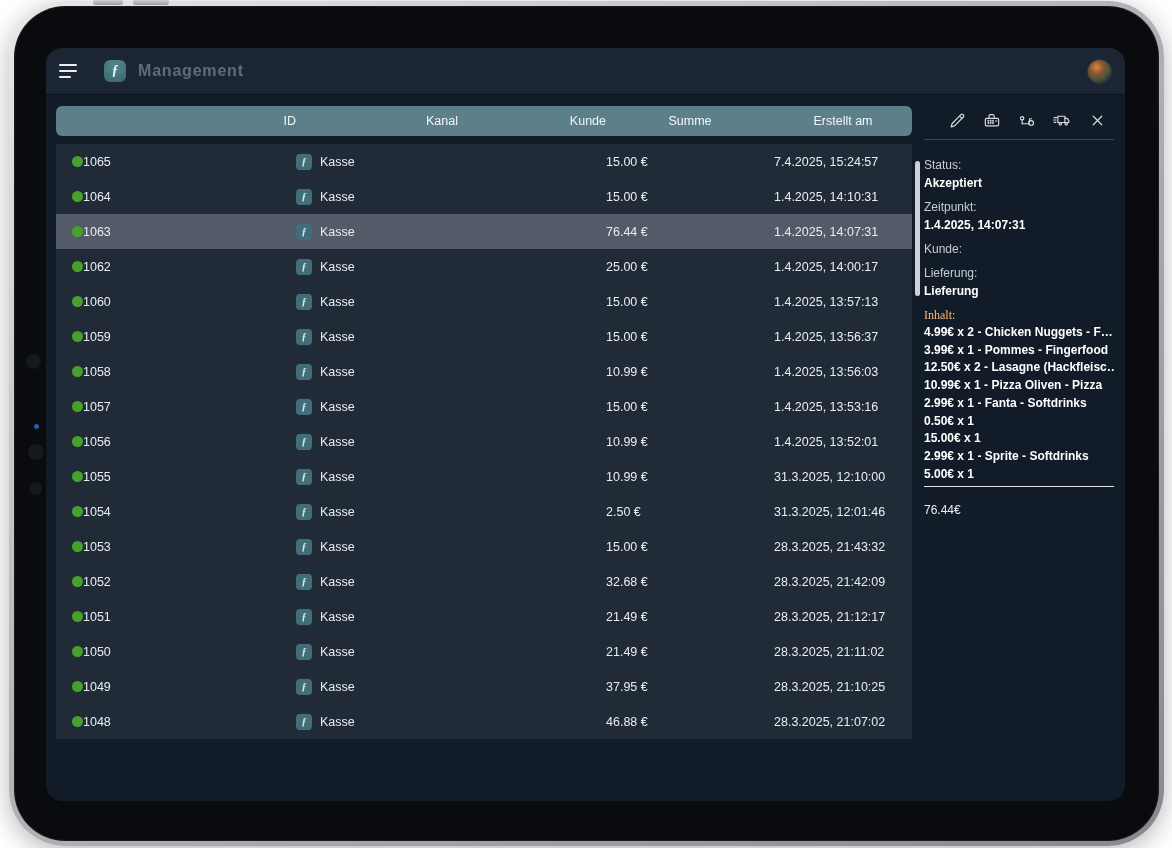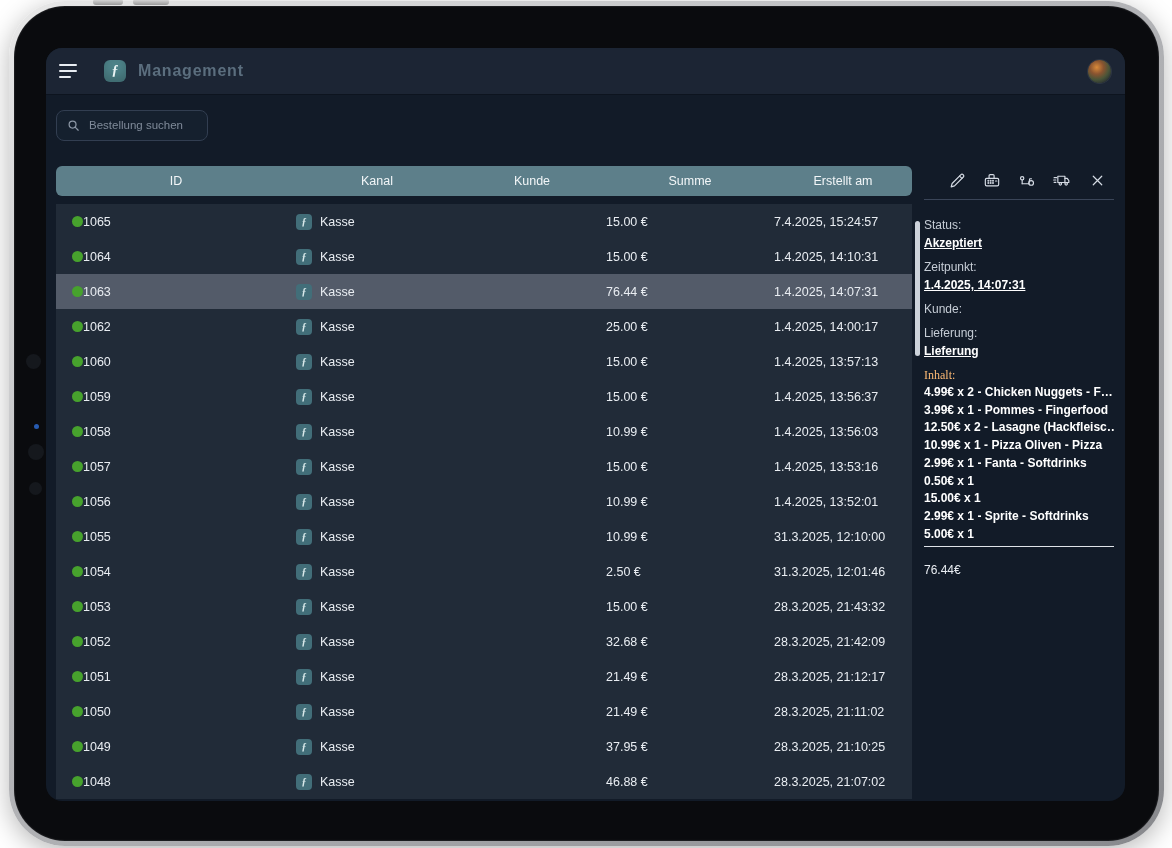--- a/index.html
+++ b/index.html
@@ -56,21 +56,21 @@
     color:#aeb8c4;font-size:11.5px;font-family:"Liberation Sans",sans-serif;}
   .search-box input::placeholder{color:#7f8a99;}
 
   
   .main{display:flex;gap:12px;padding:11px 11px 0 10px;height:645px;}
   .table-area{width:856px;position:relative;}
   .thead{height:30px;background:var(--table-header-bg);border-radius:6px;display:grid;
     grid-template-columns:240px 162px 148px 168px 1fr;align-items:center;
     font-size:12.5px;color:#f2f6f8;}
   .th{cursor:pointer;}
-  .th.left{padding-left:0;text-align:center;}
+  .th.left{padding-left:0;text-align:right;}
   .th.center{text-align:center;}
   .tbody{margin-top:8px;height:595px;background:var(--row-bg);overflow:hidden;}
   .row{height:35px;display:grid;grid-template-columns:240px 162px 148px 168px 1fr;align-items:center;
     font-size:12.5px;color:var(--text-main);cursor:pointer;}
   .row.selected{background:var(--selected-row-bg);}
   .cell-id{display:flex;align-items:center;padding-left:16px;}
   .dot{width:11px;height:11px;border-radius:50%;background:var(--status-green);flex:none;}
   .cell-kanal{display:flex;align-items:center;gap:8px;}
   .kasse-badge{width:16px;height:16px;border-radius:4px;background:var(--badge-teal);flex:none;
     display:flex;align-items:center;justify-content:center;color:#d8e8ea;font-size:10px;
@@ -81,21 +81,21 @@
 
   
   .panel{width:190px;font-size:12px;color:var(--text-dim);}
   .panel-toolbar{height:28px;display:flex;align-items:center;justify-content:space-between;
     padding:0 6px 0 22px;}
   .tool-icon{width:22px;height:22px;display:flex;align-items:center;justify-content:center;cursor:pointer;}
   .panel-divider{border-bottom:1px solid #3a4558;margin-top:5px;}
   .detail-fields{margin-top:16px;}
   .field{margin-bottom:6px;}
   .field .lbl{line-height:18px;color:#c6cdd6;}
-  .field .val{line-height:18px;color:#fff;font-weight:700;text-decoration:underline;}
+  .field .val{line-height:18px;color:#fff;font-weight:700;}
   .inhalt-label{line-height:18px;color:#fdba74;font-family:Liberation Serif, serif;}
   .inhalt-items div{line-height:17.7px;color:#fff;font-weight:700;white-space:nowrap;overflow:hidden;}
   .total-line{margin-top:3px;border-top:1.5px solid #dfe3e9;padding-top:15px;line-height:17px;color:#e9edf2;}
   svg{display:block;}
 </style>
 </head>
 <body>
 
 <div class="stage">
   <div class="tablet">
@@ -113,29 +113,20 @@
           <div class="menu-btn">
               <i></i>
               <i></i>
               <i></i>
             </div>
           <div class="app-logo">ƒ</div>
           <div class="app-title">Management</div>
           <div class="avatar"></div>
         </div>
 
-        <div class="search-strip">
-          <div class="search-box">
-            <svg width="15" height="15" viewBox="0 0 24 24" fill="none" stroke="#8b96a5" stroke-width="2" stroke-linecap="round">
-              <circle cx="10.5" cy="10.5" r="5.5"></circle>
-                <path d="M15 15l4.5 4.5"></path>
-            </svg>
-            <input type="text" placeholder="Bestellung suchen" style="">
-          </div>
-        </div>
 
         <div class="main">
 
           <div class="table-area">
             <div class="thead">
               <div class="th left">ID</div>
               <div class="th left">Kanal</div>
               <div class="th left">Kunde</div>
               <div class="th center">Summe</div>
               <div class="th center">Erstellt am</div>

